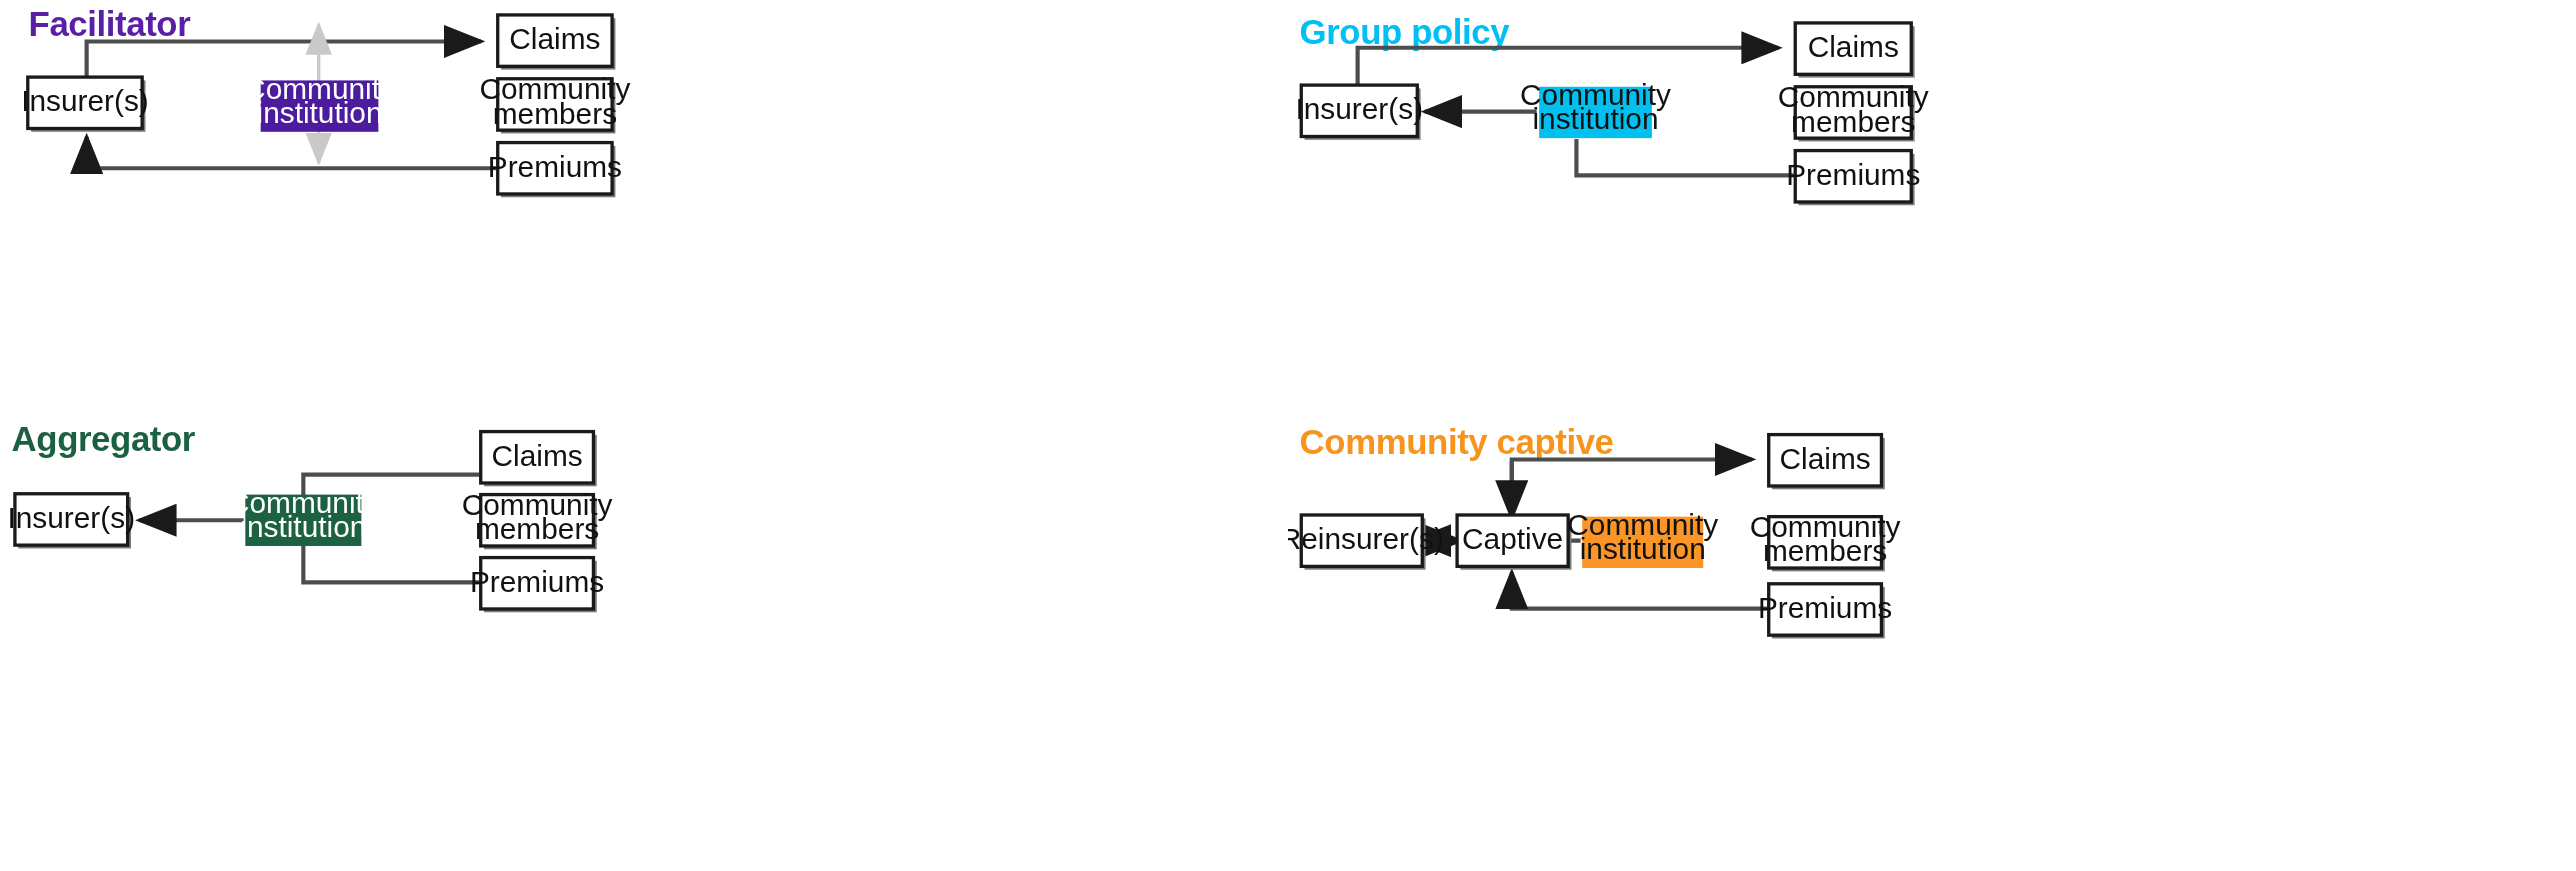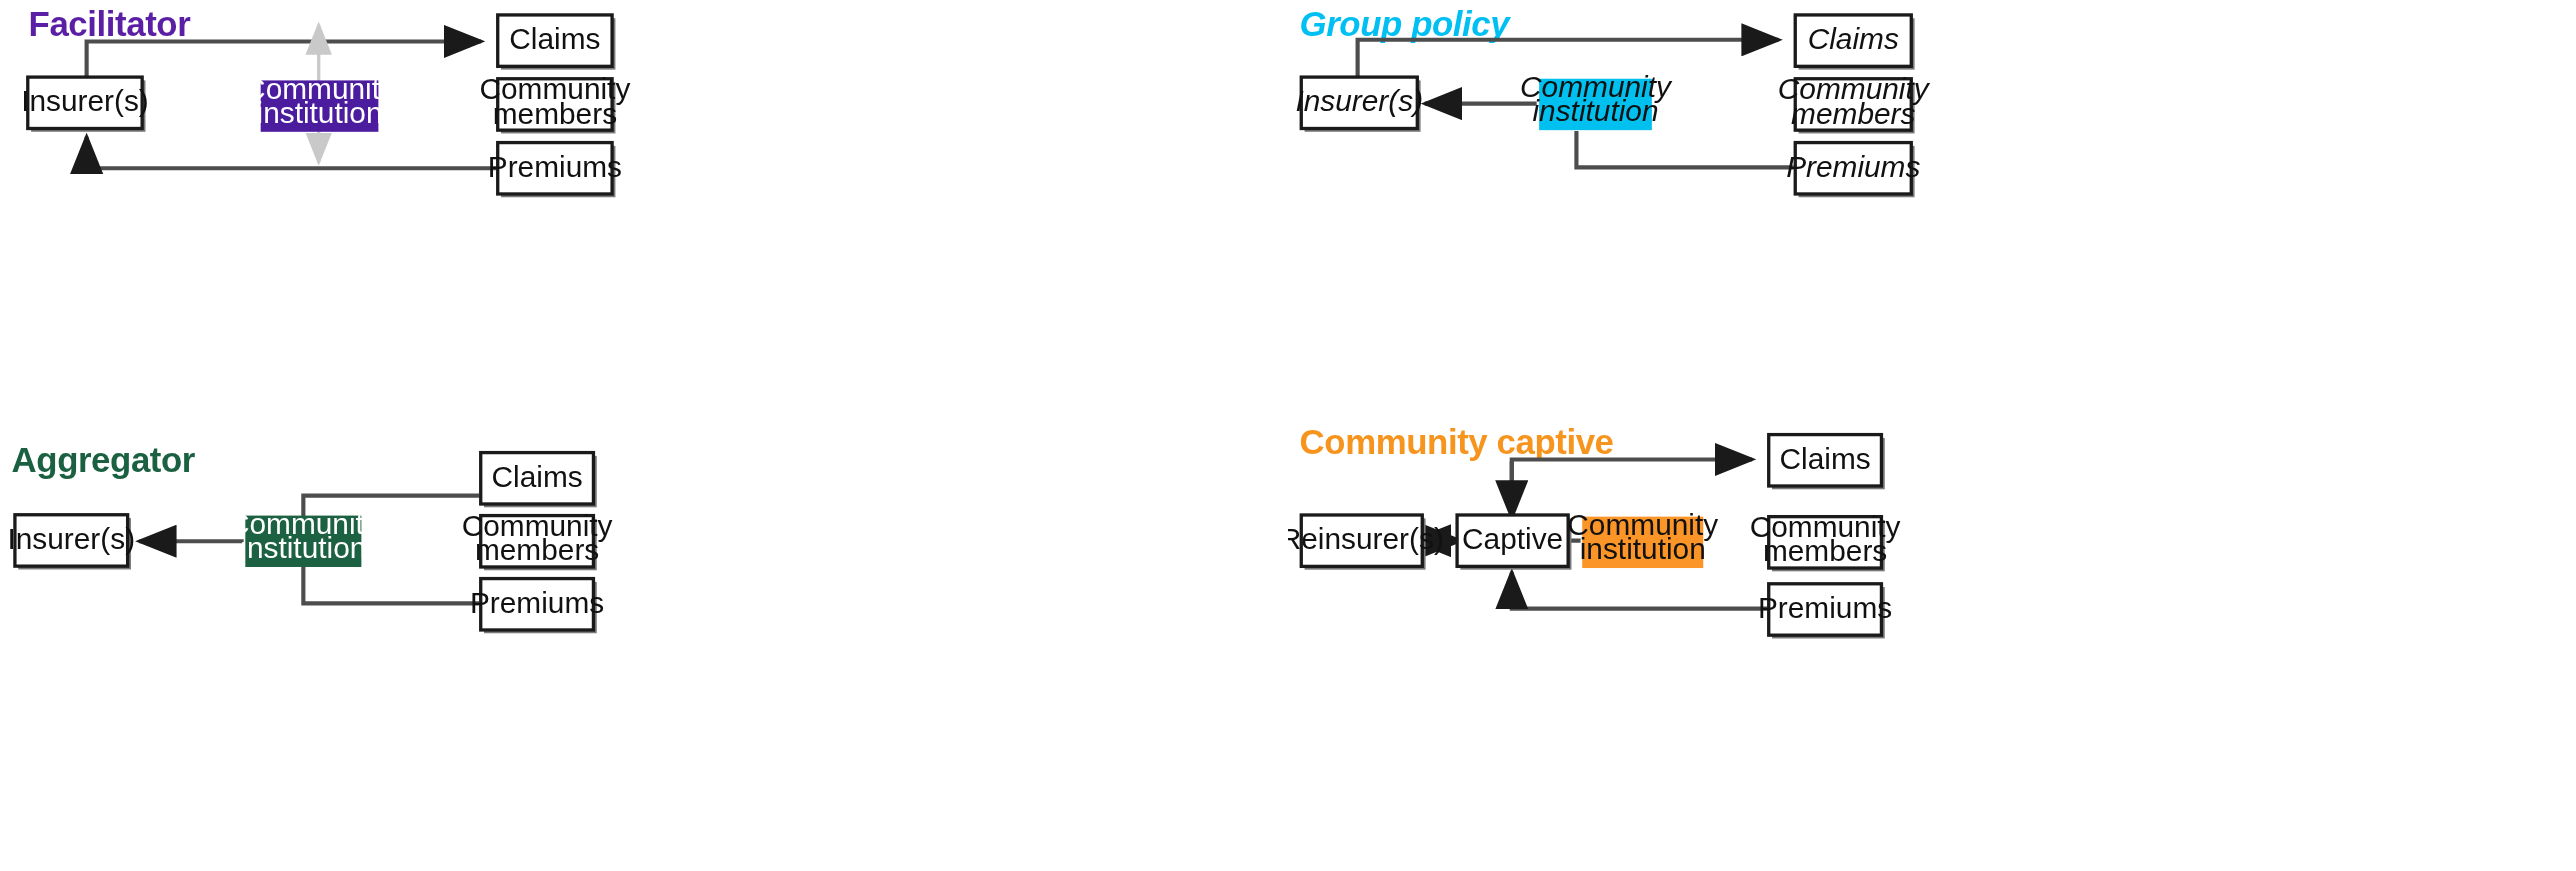--- a/index.html
+++ b/index.html
@@ -17,22 +17,22 @@
     position: relative;
     width: 2576px;
     height: 872px;
   }
   .panel {
     position: absolute;
     width: 1288px;
     height: 436px;
   }
   #panel-facilitator      { left: 0;      top: 0; margin-left: 17px; }
-  #panel-group-policy     { left: 1288px; top: 0; font-style: italic; }
-  #panel-aggregator       { left: 0;      top: 436px; text-decoration: underline; }
+  #panel-group-policy     { left: 1288px; top: 8px; }
+  #panel-aggregator       { left: 0;      top: 415px; text-decoration: underline; }
   #panel-community-captive{ left: 1288px; top: 418px; }
 
   .panel svg {
     display: block;
     width: 1288px;
     height: 436px;
   }
   .panel-title {
     font-family: "Liberation Sans", sans-serif;
     font-weight: bold;

